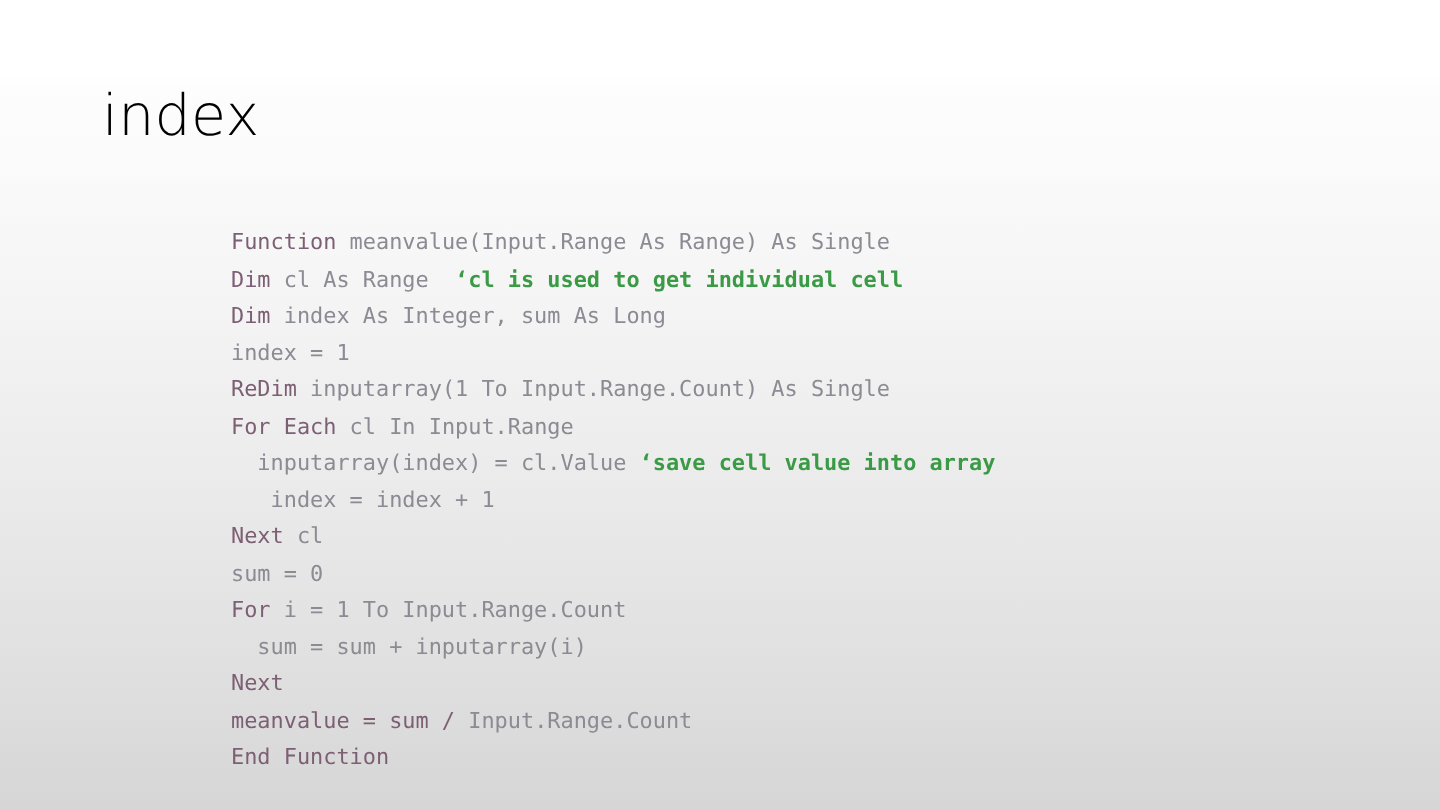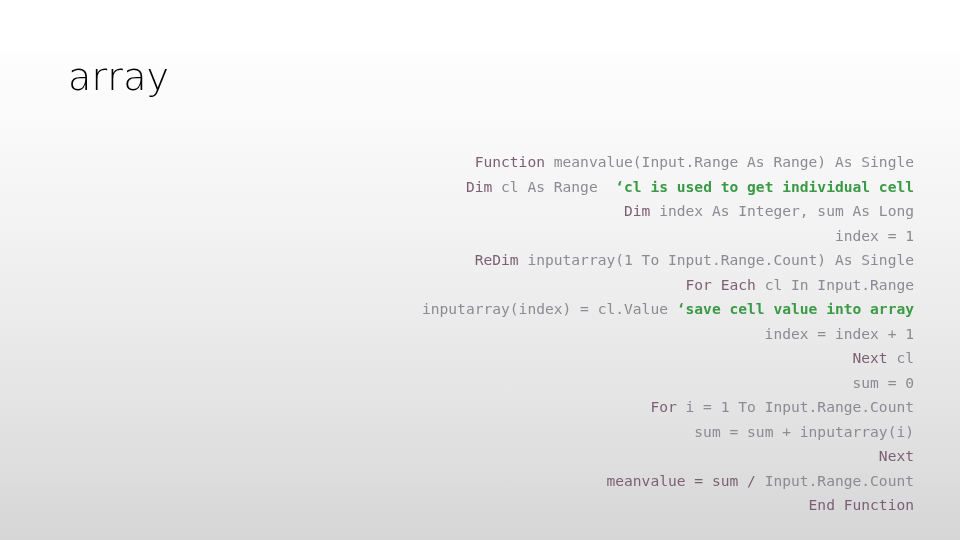--- a/index.html
+++ b/index.html
@@ -56,30 +56,29 @@
     font-family: "DejaVu Sans Mono", "Liberation Mono", monospace;
     font-size: 14.6px;
     line-height: 24.5px;
     white-space: pre;
     letter-spacing: 0px;
   }
 
   .code-line {
     white-space: pre;
     min-height: 24.5px;
-    text-align: right;
   }
 
   
   .tok-kw      { color: #7d5f74; }   
   .tok-plain   { color: #8c8a92; }   
   .tok-comment { color: #3a9a45; font-weight: bold; }   
 </style>
 </head>
 <body>
 
 <div id="slide">
 
-  <div id="slide-title">array</div>
+  <div id="slide-title">index</div>
 
   <div id="code-block"><div class="code-line"><span class="tok-kw">Function</span><span class="tok-plain"> meanvalue(Input.Range As Range) As Single</span></div><div class="code-line"><span class="tok-kw">Dim</span><span class="tok-plain"> cl As Range  </span><span class="tok-comment">‘cl is used to get individual cell</span></div><div class="code-line"><span class="tok-kw">Dim</span><span class="tok-plain"> index As Integer, sum As Long</span></div><div class="code-line"><span class="tok-plain">index = 1</span></div><div class="code-line"><span class="tok-kw">ReDim</span><span class="tok-plain"> inputarray(1 To Input.Range.Count) As Single</span></div><div class="code-line"><span class="tok-kw">For Each</span><span class="tok-plain"> cl In Input.Range</span></div><div class="code-line"><span class="tok-plain">  inputarray(index) = cl.Value </span><span class="tok-comment">‘save cell value into array</span></div><div class="code-line"><span class="tok-plain">   index = index + 1</span></div><div class="code-line"><span class="tok-kw">Next</span><span class="tok-plain"> cl</span></div><div class="code-line"><span class="tok-plain">sum = 0</span></div><div class="code-line"><span class="tok-kw">For</span><span class="tok-plain"> i = 1 To Input.Range.Count</span></div><div class="code-line"><span class="tok-plain">  sum = sum + inputarray(i)</span></div><div class="code-line"><span class="tok-kw">Next</span></div><div class="code-line"><span class="tok-kw">meanvalue = sum / </span><span class="tok-plain">Input.Range.Count</span></div><div class="code-line"><span class="tok-kw">End Function</span></div></div>
 
 </div>
 
 </body></html>

